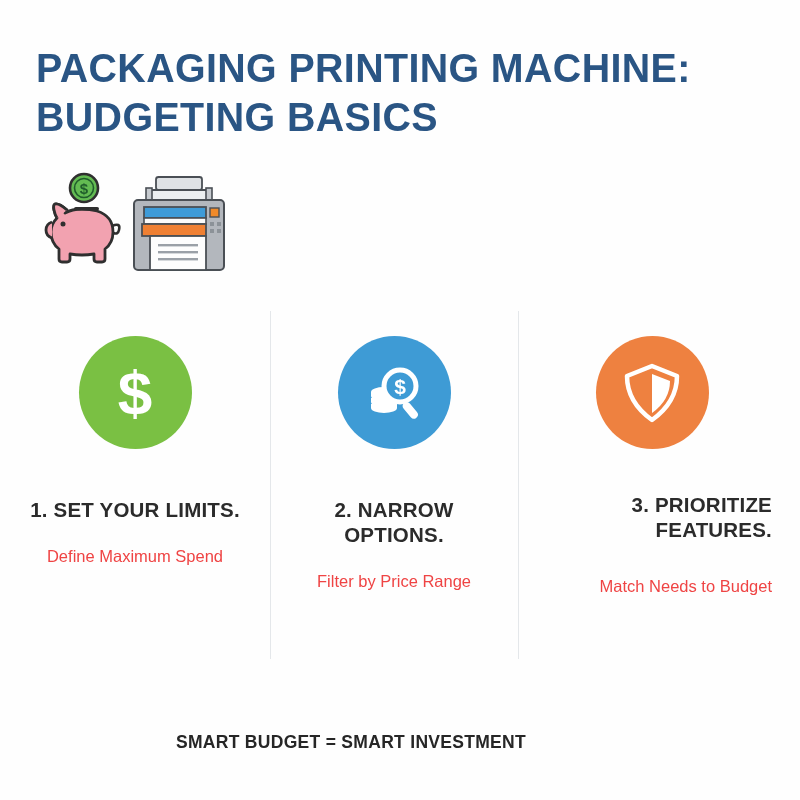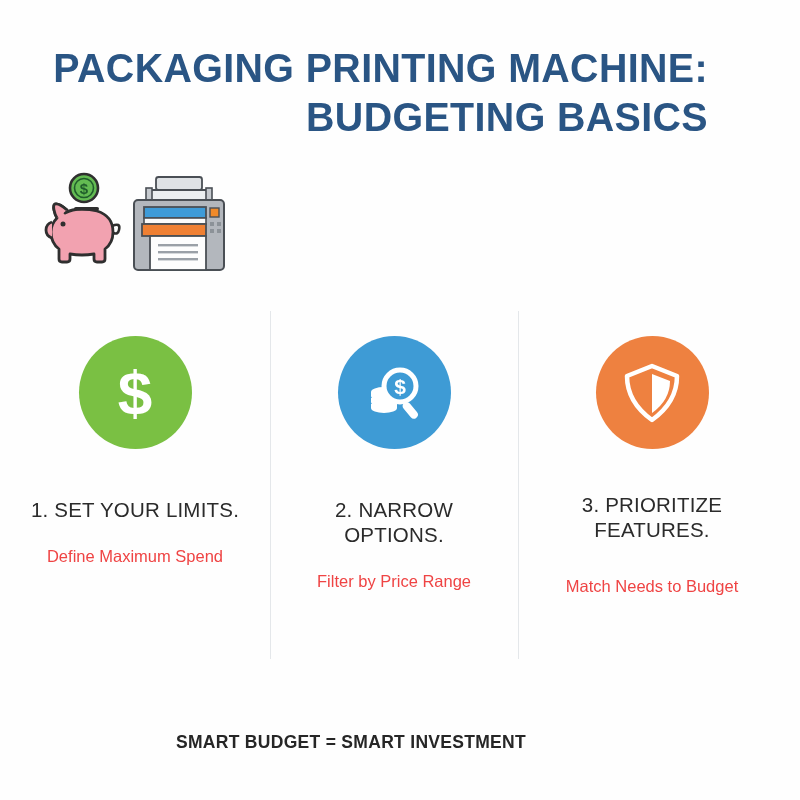--- a/index.html
+++ b/index.html
@@ -21,21 +21,20 @@
     background: #fefefe;
     box-sizing: border-box;
   }
 
   
   .title-block {
     position: absolute;
     left: 36px;
     top: 44px;
     width: 700px;
-    text-align: right;
   }
   .title-line {
     font-family: "Liberation Sans Narrow", "Liberation Sans", sans-serif;
     font-weight: bold;
     font-size: 41px;
     line-height: 49px;
     letter-spacing: 0.4px;
     color: #2a5584;
     text-transform: uppercase;
     transform: scaleX(0.96);
@@ -72,36 +71,36 @@
     width: 800px;
     display: flex;
   }
   .col {
     box-sizing: border-box;
     text-align: center;
     padding: 0 14px;
   }
   .col.c1 { width: 270px; }
   .col.c2 { width: 248px; }
-  .col.c3 { width: 268px; }
+  .col.c3 { width: 268px; text-align: right; }
 
   .badge {
     width: 113px;
     height: 113px;
     border-radius: 50%;
     margin: 6px auto 0 auto;
     display: flex;
     align-items: center;
     justify-content: center;
   }
   .badge svg { display: block; }
 
   .step-head {
     font-family: "Liberation Sans Narrow", "Liberation Sans", sans-serif;
-    font-weight: normal;
+    font-weight: bold;
     font-size: 20.5px;
     line-height: 25px;
     letter-spacing: 0.2px;
     color: #2b2b2b;
     text-transform: uppercase;
     margin-top: 48px;
   }
   .col.c3 .step-head { margin-top: 43px; }
 
   .step-sub {

